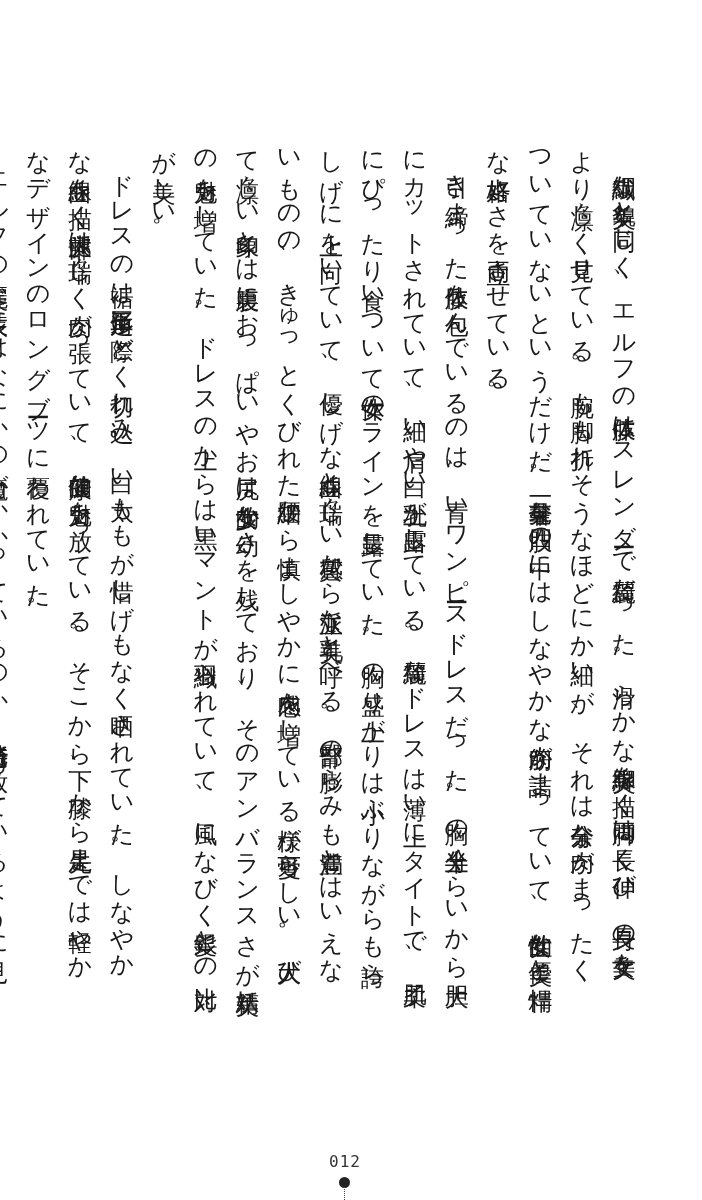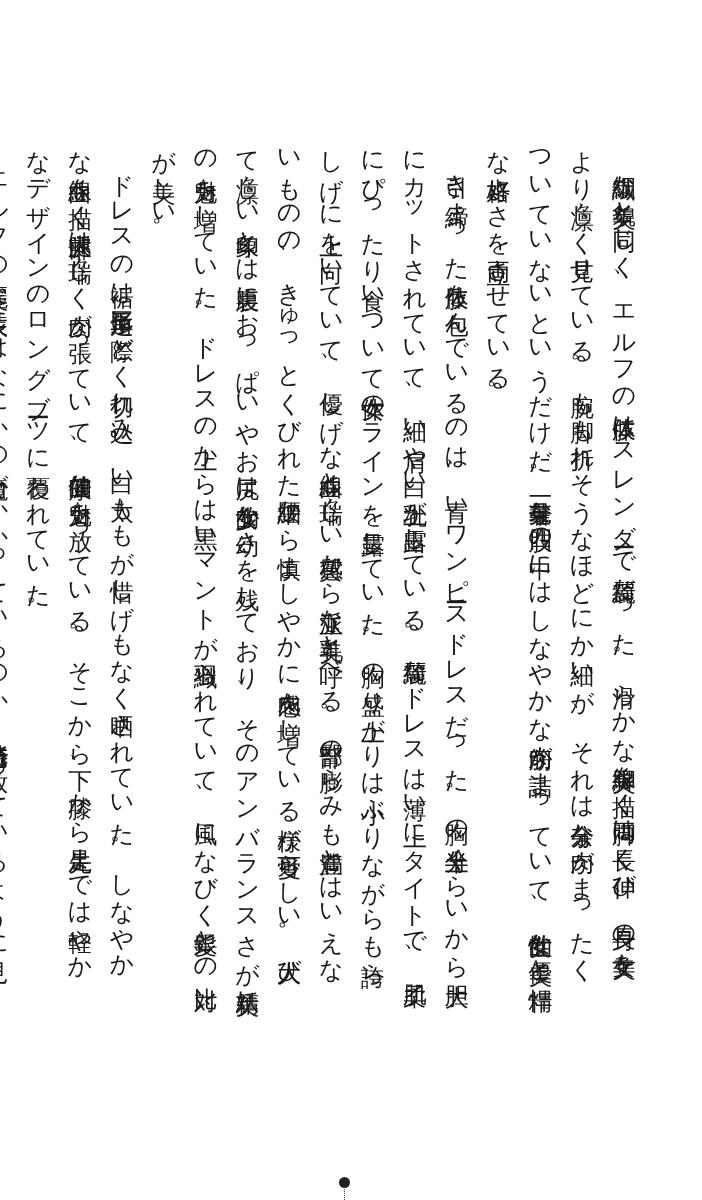--- a/index.html
+++ b/index.html
@@ -74,15 +74,16 @@
 <body>
 
 <div class="page">
   <div class="text-block">
     <p class="para indent">繊細な美貌と同じく、エルフの肢体はスレンダーで綺麗だった。滑らかな脚線美を描く両脚は長く伸び、長身の美女をより凛々しく見せている。腕も脚も折れそうなほどにか細いが、それは余分な肉がまったくついていないというだけだ。一見華奢な四肢の中にはしなやかな筋肉が詰まっていて、女性的な優美と精悍な格好よさを両立させている。</p>
     <p class="para indent">引き締まった肢体を包んでいるのは、青いワンピースドレスだった。胸の上半分くらいから大胆にカットされていて、細い肩や白い上乳が露出している。綺麗なドレスは薄い上にタイトで、柔肌にぴったり食いついて女体のラインを露呈していた。胸の盛り上がりは小ぶりながらも誇らしげに上を向いていて、優しげな曲線と瑞々しい質感から立派な美乳と呼べる。臀部の膨らみも豊満とはいえないものの、きゅっとくびれた細腰から慎ましやかに肉感を増している様が可愛らしい。大人びて凛々しい印象とは裏腹におっぱいやお尻は少女的な幼さを残しており、そのアンバランスさが美妖精の魅力を増していた。ドレスの上からは黒いマントが羽織られていて、風になびく銀髪との対比が美しい。</p>
     <p class="para indent">ドレスの裾は逆三角形に際どく切れ込み、白い太ももが惜しげもなく晒されていた。しなやかな曲線を描く大腿部は瑞々しく肉が張っていて、健康的な魅力を放っている。そこから下、膝から足先までは軽やかなデザインのロングブーツに覆われていた。</p>
     <p class="para indent">エルフの美麗な衣装にはなにかの魔力がかかっているのか、時折燐光を放っているように見える。だが、それは妖精の美しさに魅せられた少年の幻視だったかもしれない。</p>
   </div>
 
+  <div class="folio">012</div>
   <div class="folio-dot"></div>
   <div class="folio-line"></div>
 </div>
 
 </body></html>

